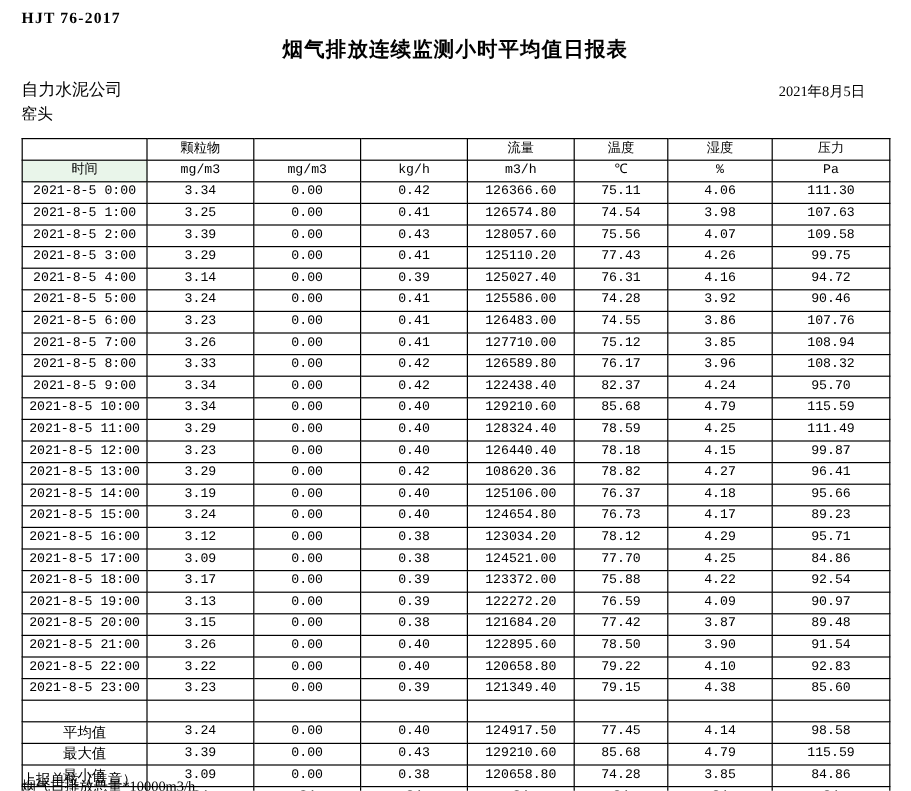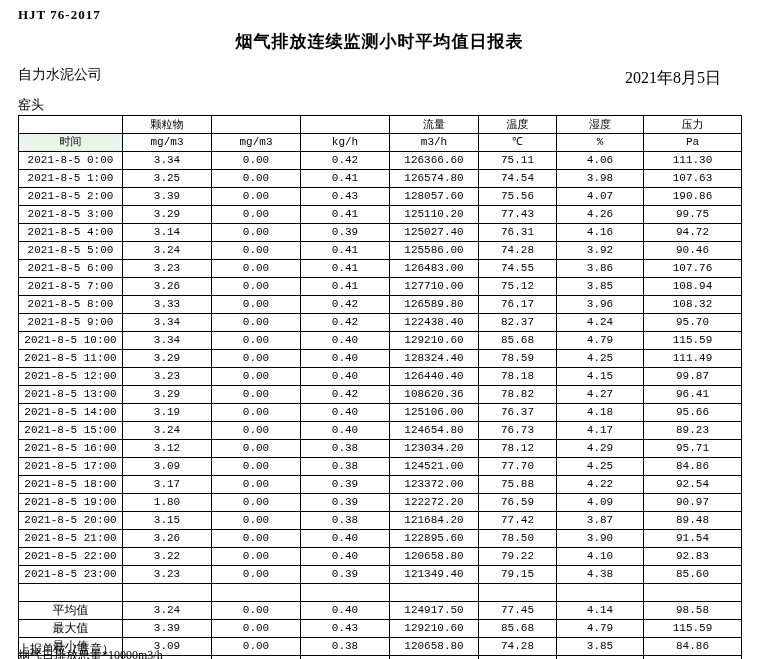--- a/index.html
+++ b/index.html
@@ -44,29 +44,29 @@
   .company {
     position: absolute;
     left: 18px;
     top: 66px;
     font-size: 14px;
     font-family: "Liberation Serif", serif;
   }
   .unit-name {
     position: absolute;
     left: 18px;
-    top: 96px;
+    top: 86px;
     font-size: 13px;
     font-family: "Liberation Serif", serif;
   }
   .report-date {
     position: absolute;
     right: 38px;
     top: 68px;
-    font-size: 16px;
+    font-size: 12px;
     font-family: "Liberation Serif", serif;
   }
   table.main {
     position: absolute;
     left: 18px;
     top: 115px;
     border-collapse: collapse;
     table-layout: fixed;
     width: 723px;
     font-family: "Liberation Sans", sans-serif;
@@ -207,21 +207,21 @@
         <td>107.63</td>
       </tr>
       <tr class="data">
         <td class="timecell">2021-8-5 2:00</td>
         <td>3.39</td>
         <td>0.00</td>
         <td>0.43</td>
         <td>128057.60</td>
         <td>75.56</td>
         <td>4.07</td>
-        <td>190.86</td>
+        <td>109.58</td>
       </tr>
       <tr class="data">
         <td class="timecell">2021-8-5 3:00</td>
         <td>3.29</td>
         <td>0.00</td>
         <td>0.41</td>
         <td>125110.20</td>
         <td>77.43</td>
         <td>4.26</td>
         <td>99.75</td>
@@ -371,21 +371,21 @@
         <td>3.17</td>
         <td>0.00</td>
         <td>0.39</td>
         <td>123372.00</td>
         <td>75.88</td>
         <td>4.22</td>
         <td>92.54</td>
       </tr>
       <tr class="data">
         <td class="timecell">2021-8-5 19:00</td>
-        <td>1.80</td>
+        <td>3.13</td>
         <td>0.00</td>
         <td>0.39</td>
         <td>122272.20</td>
         <td>76.59</td>
         <td>4.09</td>
         <td>90.97</td>
       </tr>
       <tr class="data">
         <td class="timecell">2021-8-5 20:00</td>
         <td>3.15</td>

